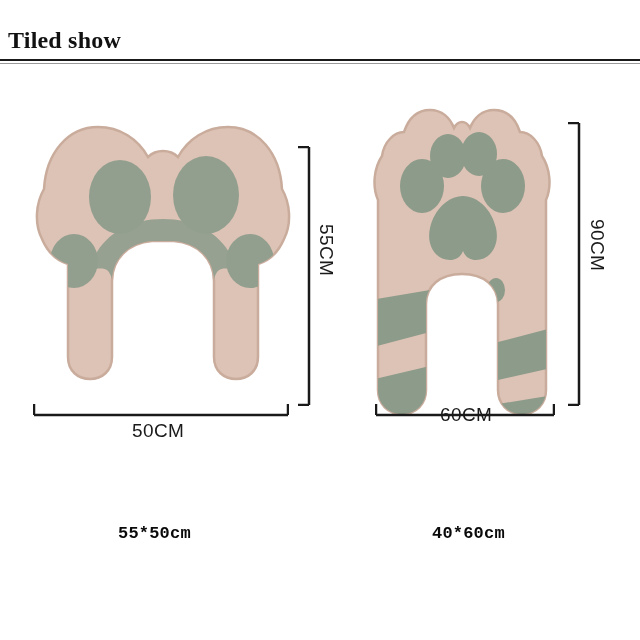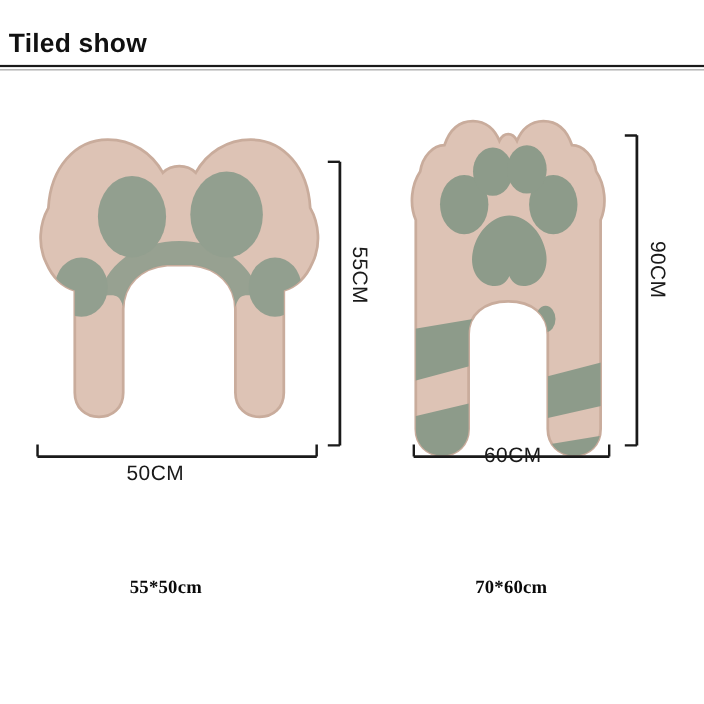--- a/index.html
+++ b/index.html
@@ -20,21 +20,21 @@
     position: absolute;
     left: 0;
     top: 0;
     width: 640px;
     height: 62px;
   }
   .header-title {
     position: absolute;
     left: 8px;
     top: 26px;
-    font-family: Liberation Sans, sans-serif;
+    font-family: Liberation Serif, serif;
     font-weight: bold;
     font-size: 24px;
     color: #111111;
     letter-spacing: 0.2px;
     line-height: 28px;
     white-space: nowrap;
   }
   .header-rule {
     position: absolute;
     left: 0;
@@ -90,27 +90,27 @@
     color: #1a1a1a;
     letter-spacing: 0.4px;
     white-space: nowrap;
   }
   .dim-label.vertical {
     writing-mode: vertical-rl;
     text-orientation: mixed;
   }
   #label-height-left  { left: 315px; top: 160px; }
   #label-height-right { left: 586px; top: 155px; }
-  #label-width-left   { left: 115px; top: 356px; }
+  #label-width-left   { left: 132px; top: 356px; }
   #label-width-right  { left: 440px; top: 340px; }
 
   
   .caption {
     position: absolute;
-    font-family: Liberation Serif, serif;
+    font-family: Liberation Mono, monospace;
     font-weight: bold;
     font-size: 17px;
     color: #0a0a0a;
     letter-spacing: 0.2px;
     white-space: nowrap;
   }
   #caption-left  { left: 118px; top: 460px; }
   #caption-right { left: 432px; top: 460px; }
 </style>
 </head>
@@ -298,15 +298,15 @@
   <div class="dim-label vertical" id="label-height-left">55CM</div>
 
   <div class="dim-label vertical" id="label-height-right">90CM</div>
 
   <div class="dim-label" id="label-width-left">50CM</div>
 
   <div class="dim-label" id="label-width-right">60CM</div>
 
   <div class="caption" id="caption-left">55*50cm</div>
 
-  <div class="caption" id="caption-right">70*60cm</div>
+  <div class="caption" id="caption-right">40*60cm</div>
 
 </div>
 
 </body></html>

